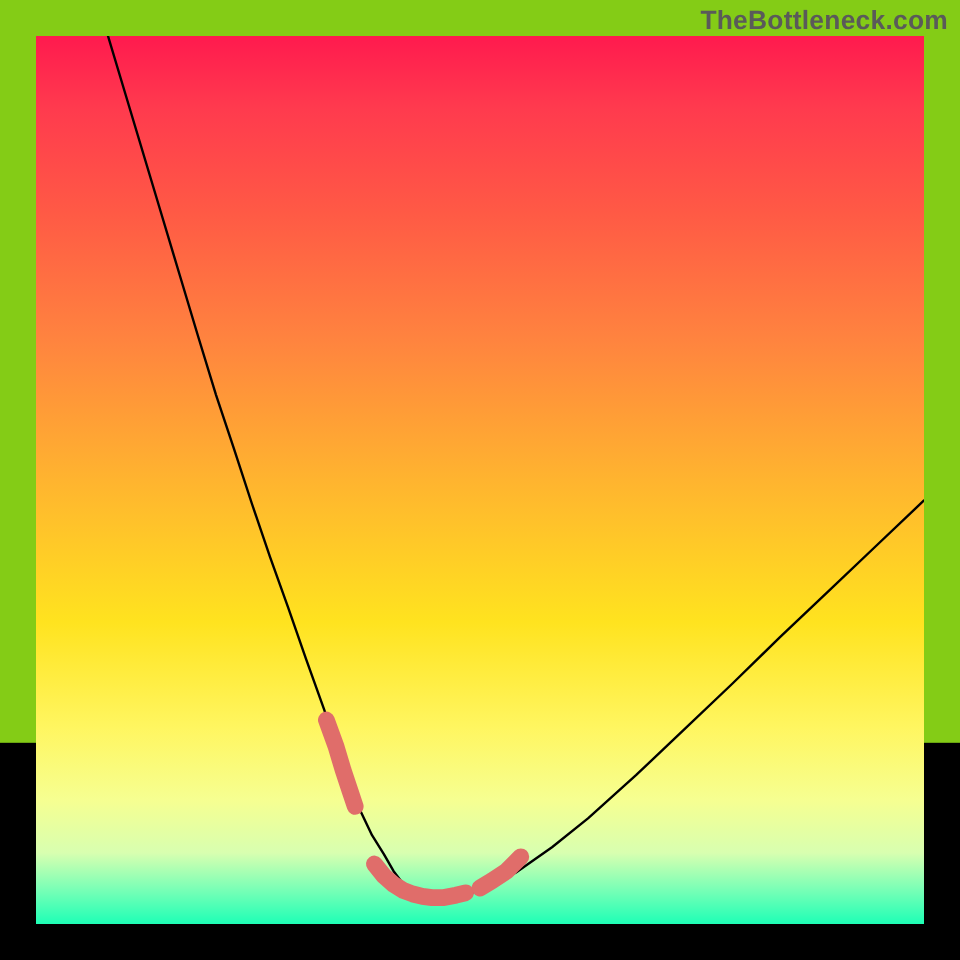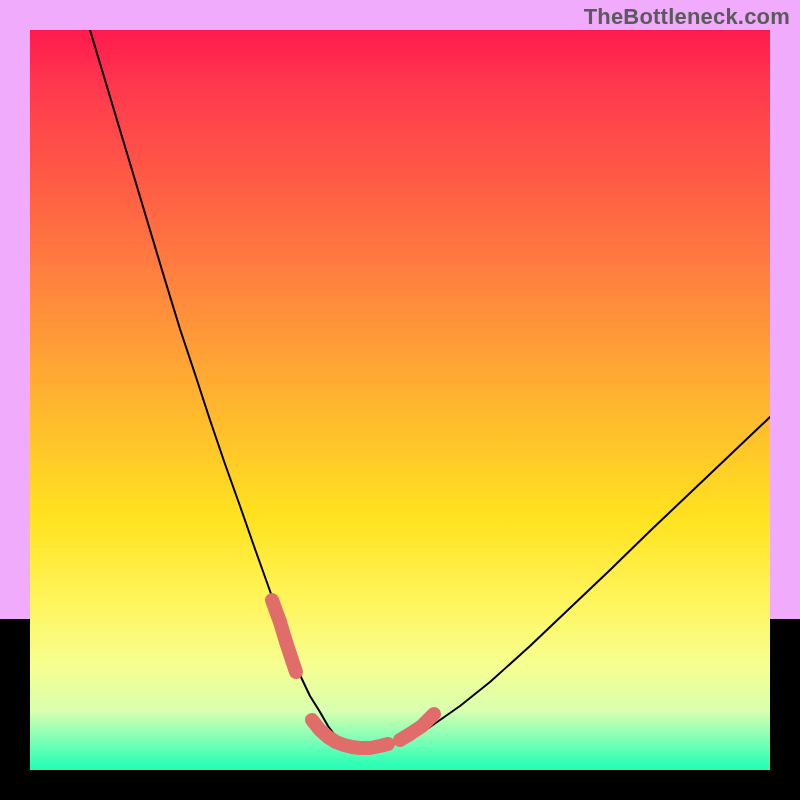--- a/index.html
+++ b/index.html
@@ -1,21 +1,21 @@
 <!DOCTYPE html>
 <html><head>
 <meta charset="utf-8">
 <style>
   * { margin: 0; padding: 0; box-sizing: border-box; }
   html, body { width: 800px; height: 800px; overflow: hidden; background: #000; }
   .frame {
     position: relative;
     width: 800px;
     height: 619px;
-    background: #f0abfc;
+    background: #84cc16;
   }
   .watermark {
     position: absolute;
     top: 4px;
     right: 10px;
     font-family: Arial, Helvetica, sans-serif;
     font-size: 22px;
     font-weight: 600;
     color: #5a5a5a;
     letter-spacing: 0.2px;

